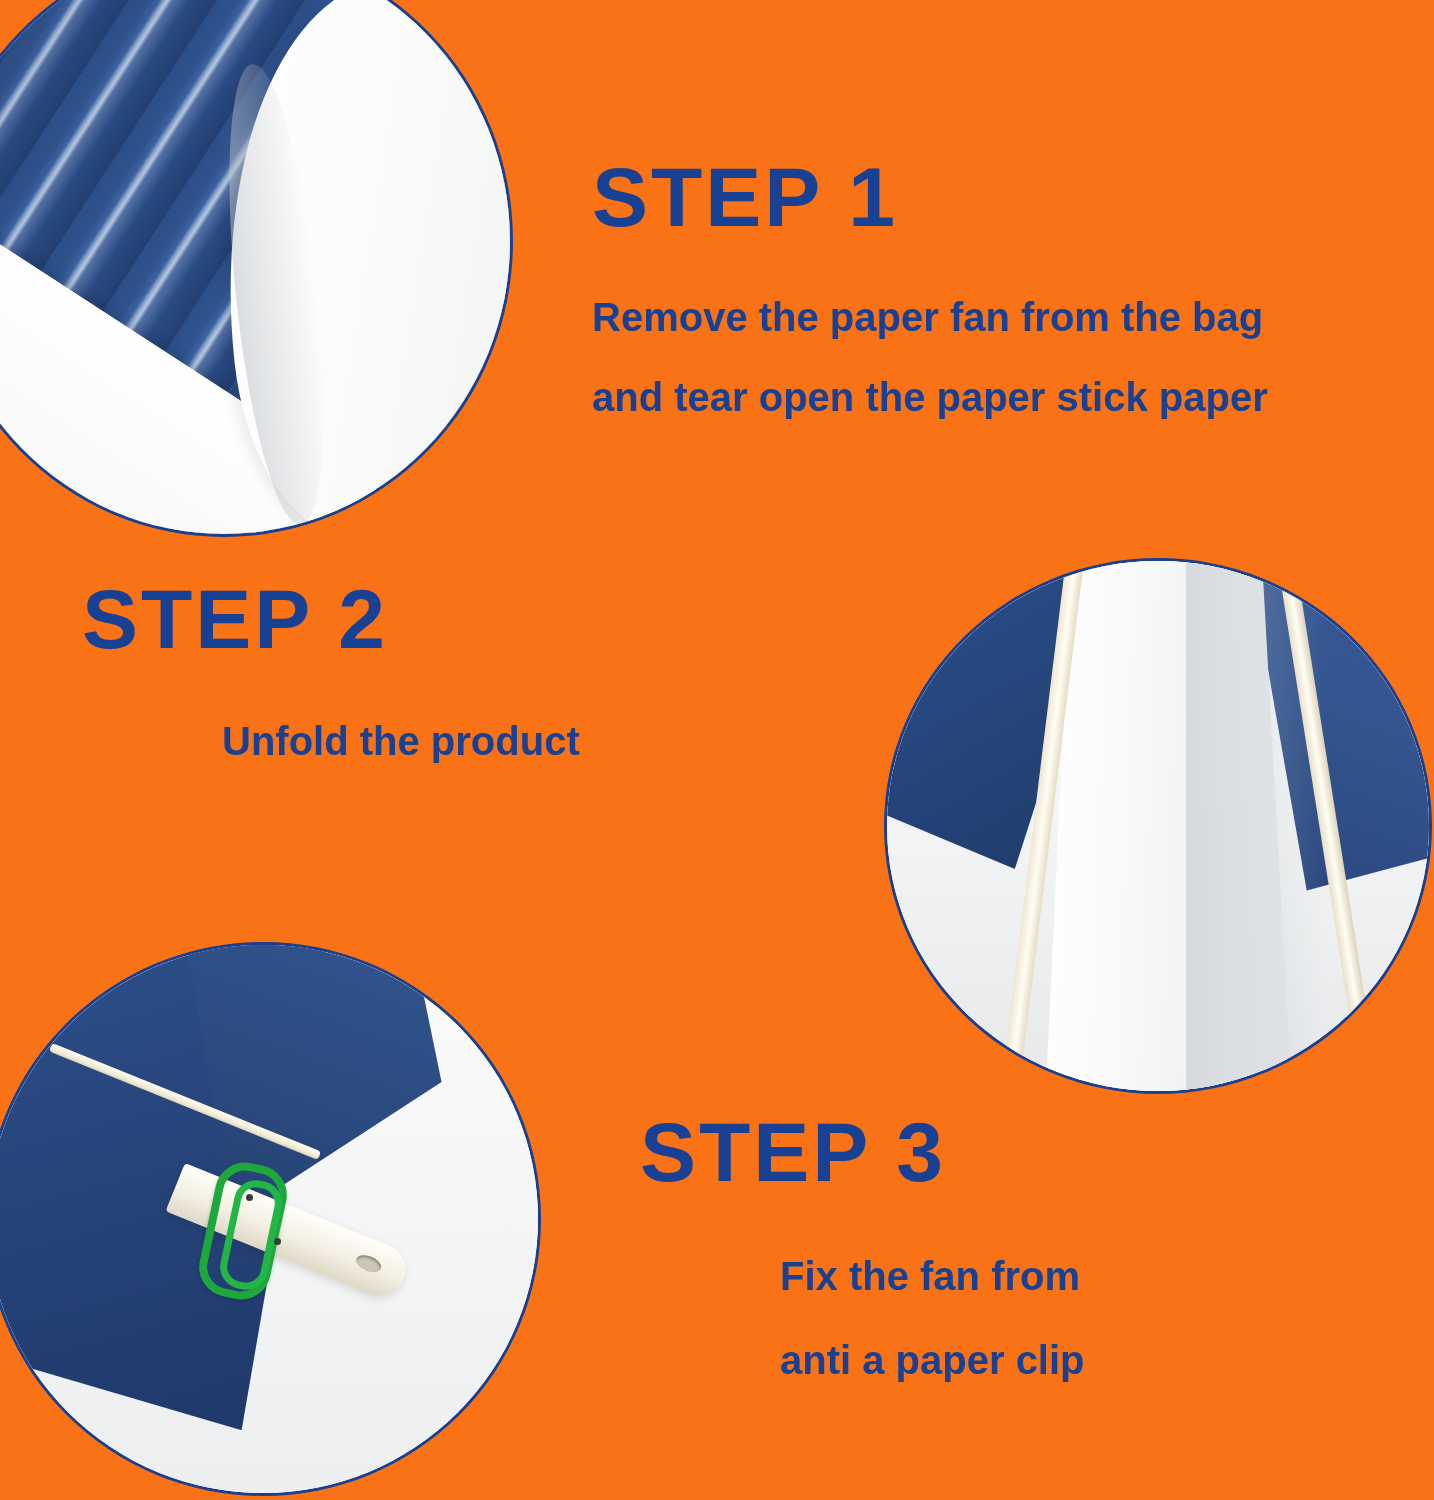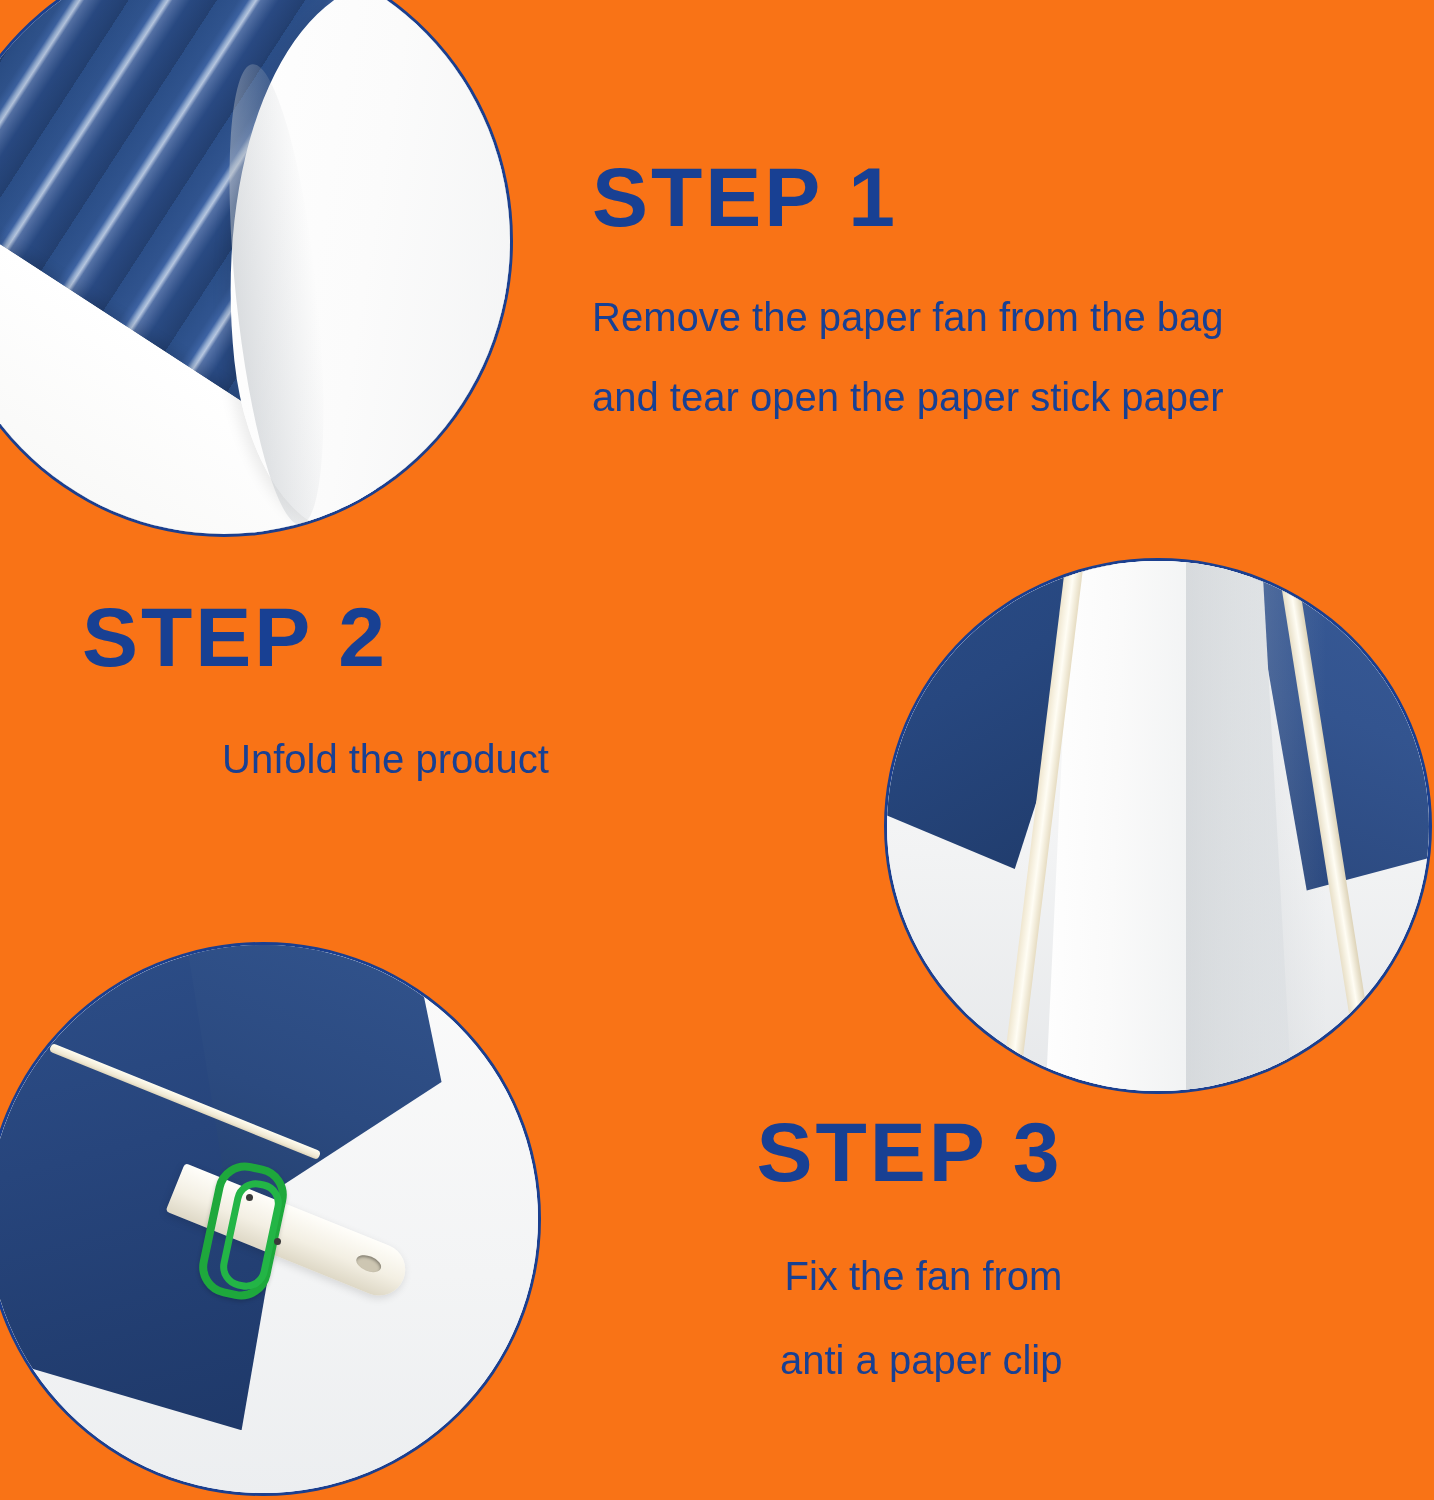--- a/index.html
+++ b/index.html
@@ -274,35 +274,35 @@
   .step-title {
     color: #184093;
     font-weight: 700;
     font-size: 84px;
     line-height: 1;
     letter-spacing: 3px;
     white-space: nowrap;
   }
   .step-line {
     color: #184093;
-    font-weight: 400;
+    font-weight: 700;
     font-size: 40px;
     line-height: 1;
     white-space: nowrap;
   }
   #step-1 { left: 592px; top: 155px; text-align: left; }
   #step-1 .step-title { margin-bottom: 58px; }
   #step-1 .step-line { margin-bottom: 40px; }
 
-  #step-2 { left: 82px; top: 595px; text-align: left; }
+  #step-2 { left: 82px; top: 577px; text-align: left; }
   #step-2 .step-title { margin-bottom: 60px; }
   #step-2 .step-line { margin-bottom: 42px; padding-left: 140px; }
   #step-2 .step-line.l2 { padding-left: 152px; }
 
-  #step-3 { left: 640px; top: 1110px; text-align: right; }
+  #step-3 { left: 640px; top: 1110px; text-align: left; }
   #step-3 .step-title { margin-bottom: 62px; }
   #step-3 .step-line { margin-bottom: 44px; padding-left: 140px; }
   #step-3 .step-line.l2 { padding-left: 140px; }
 </style>
 </head>
 <body>
 
 <div id="page">
 
   <div class="photo-circle" id="circle-1">

